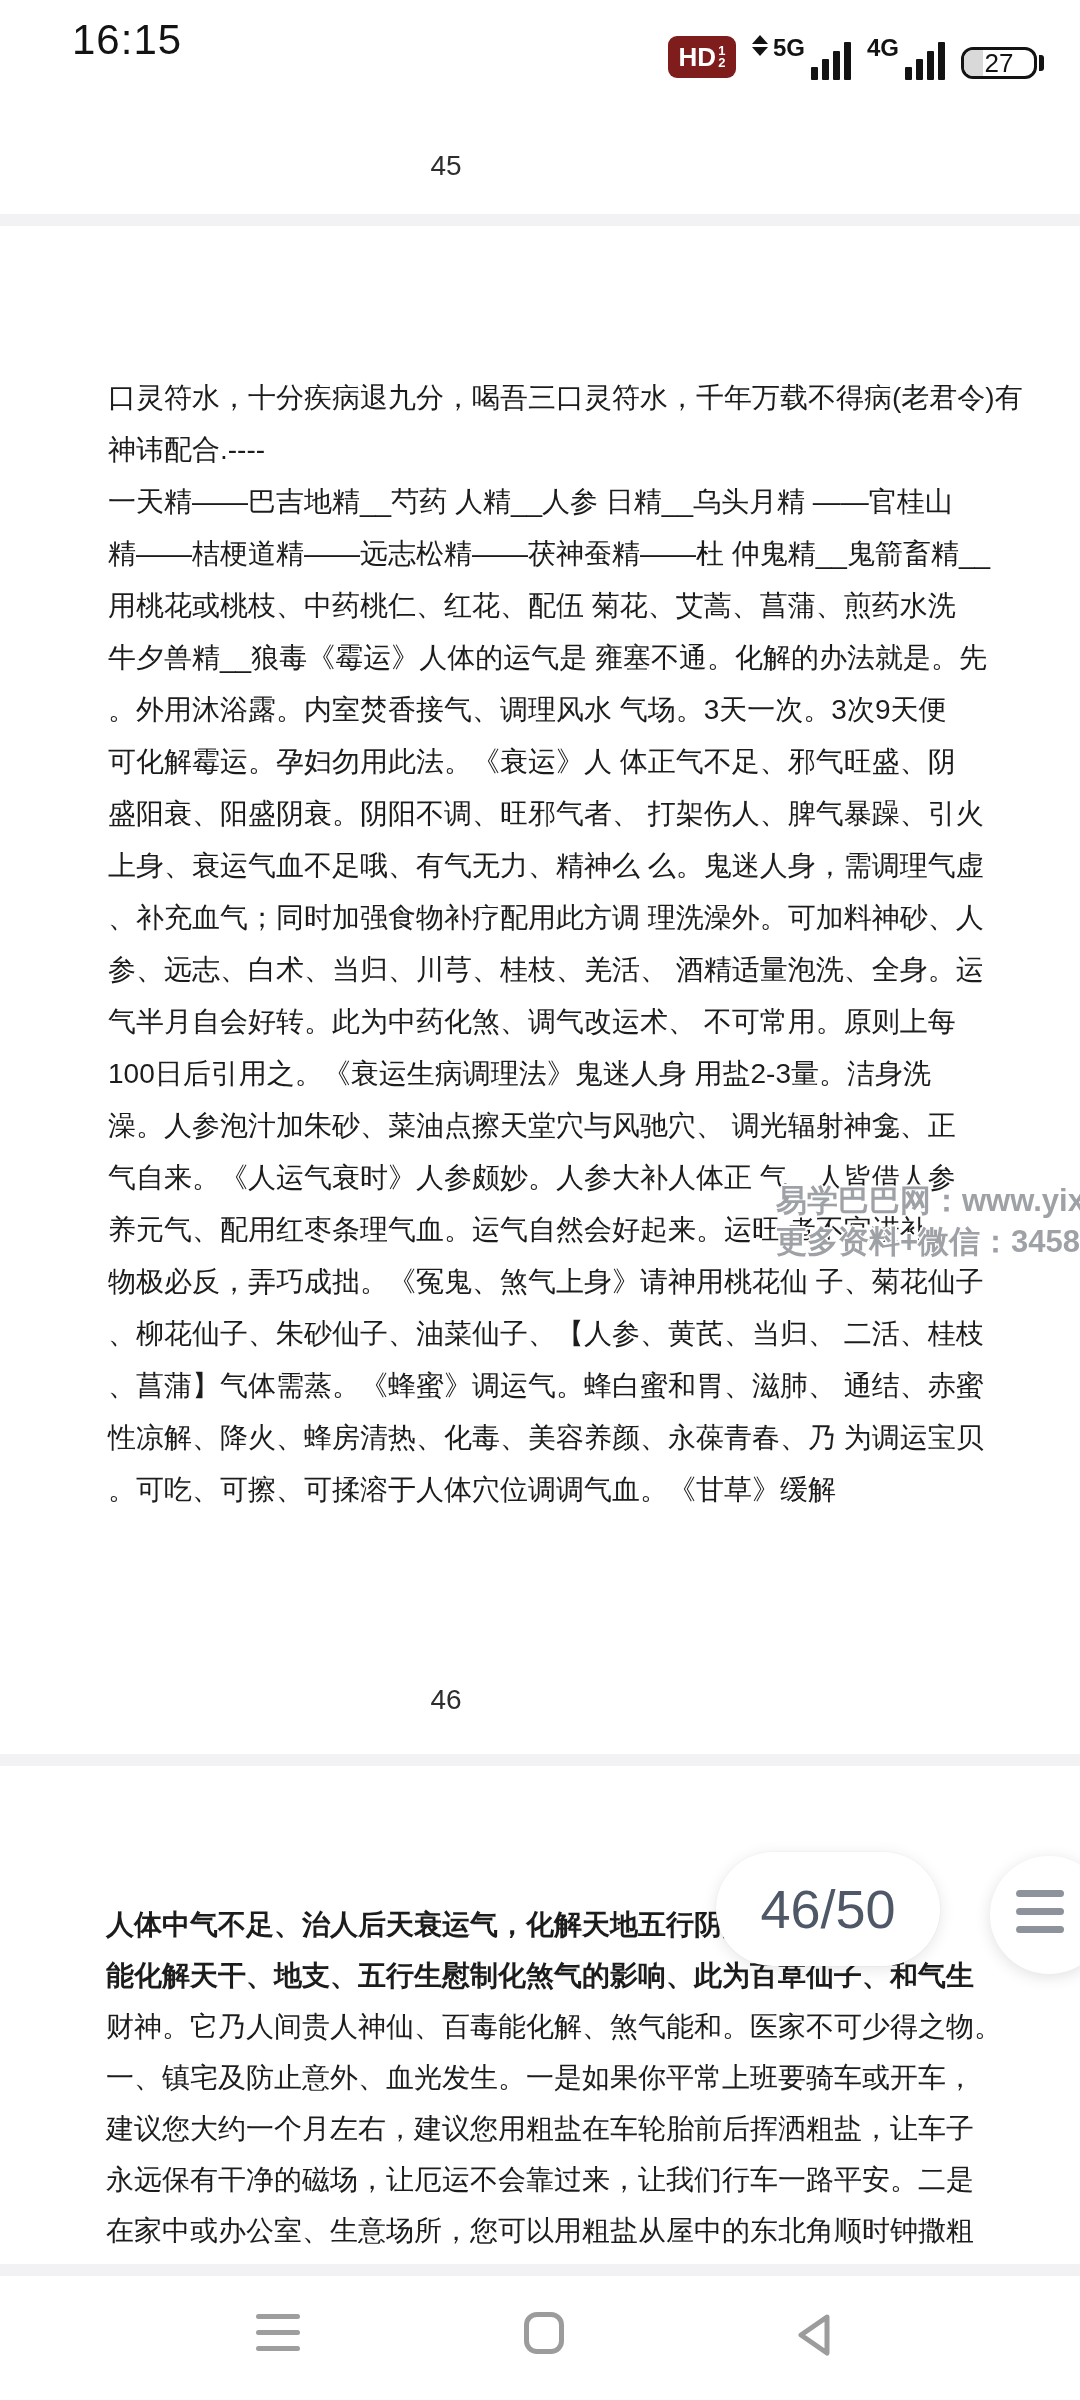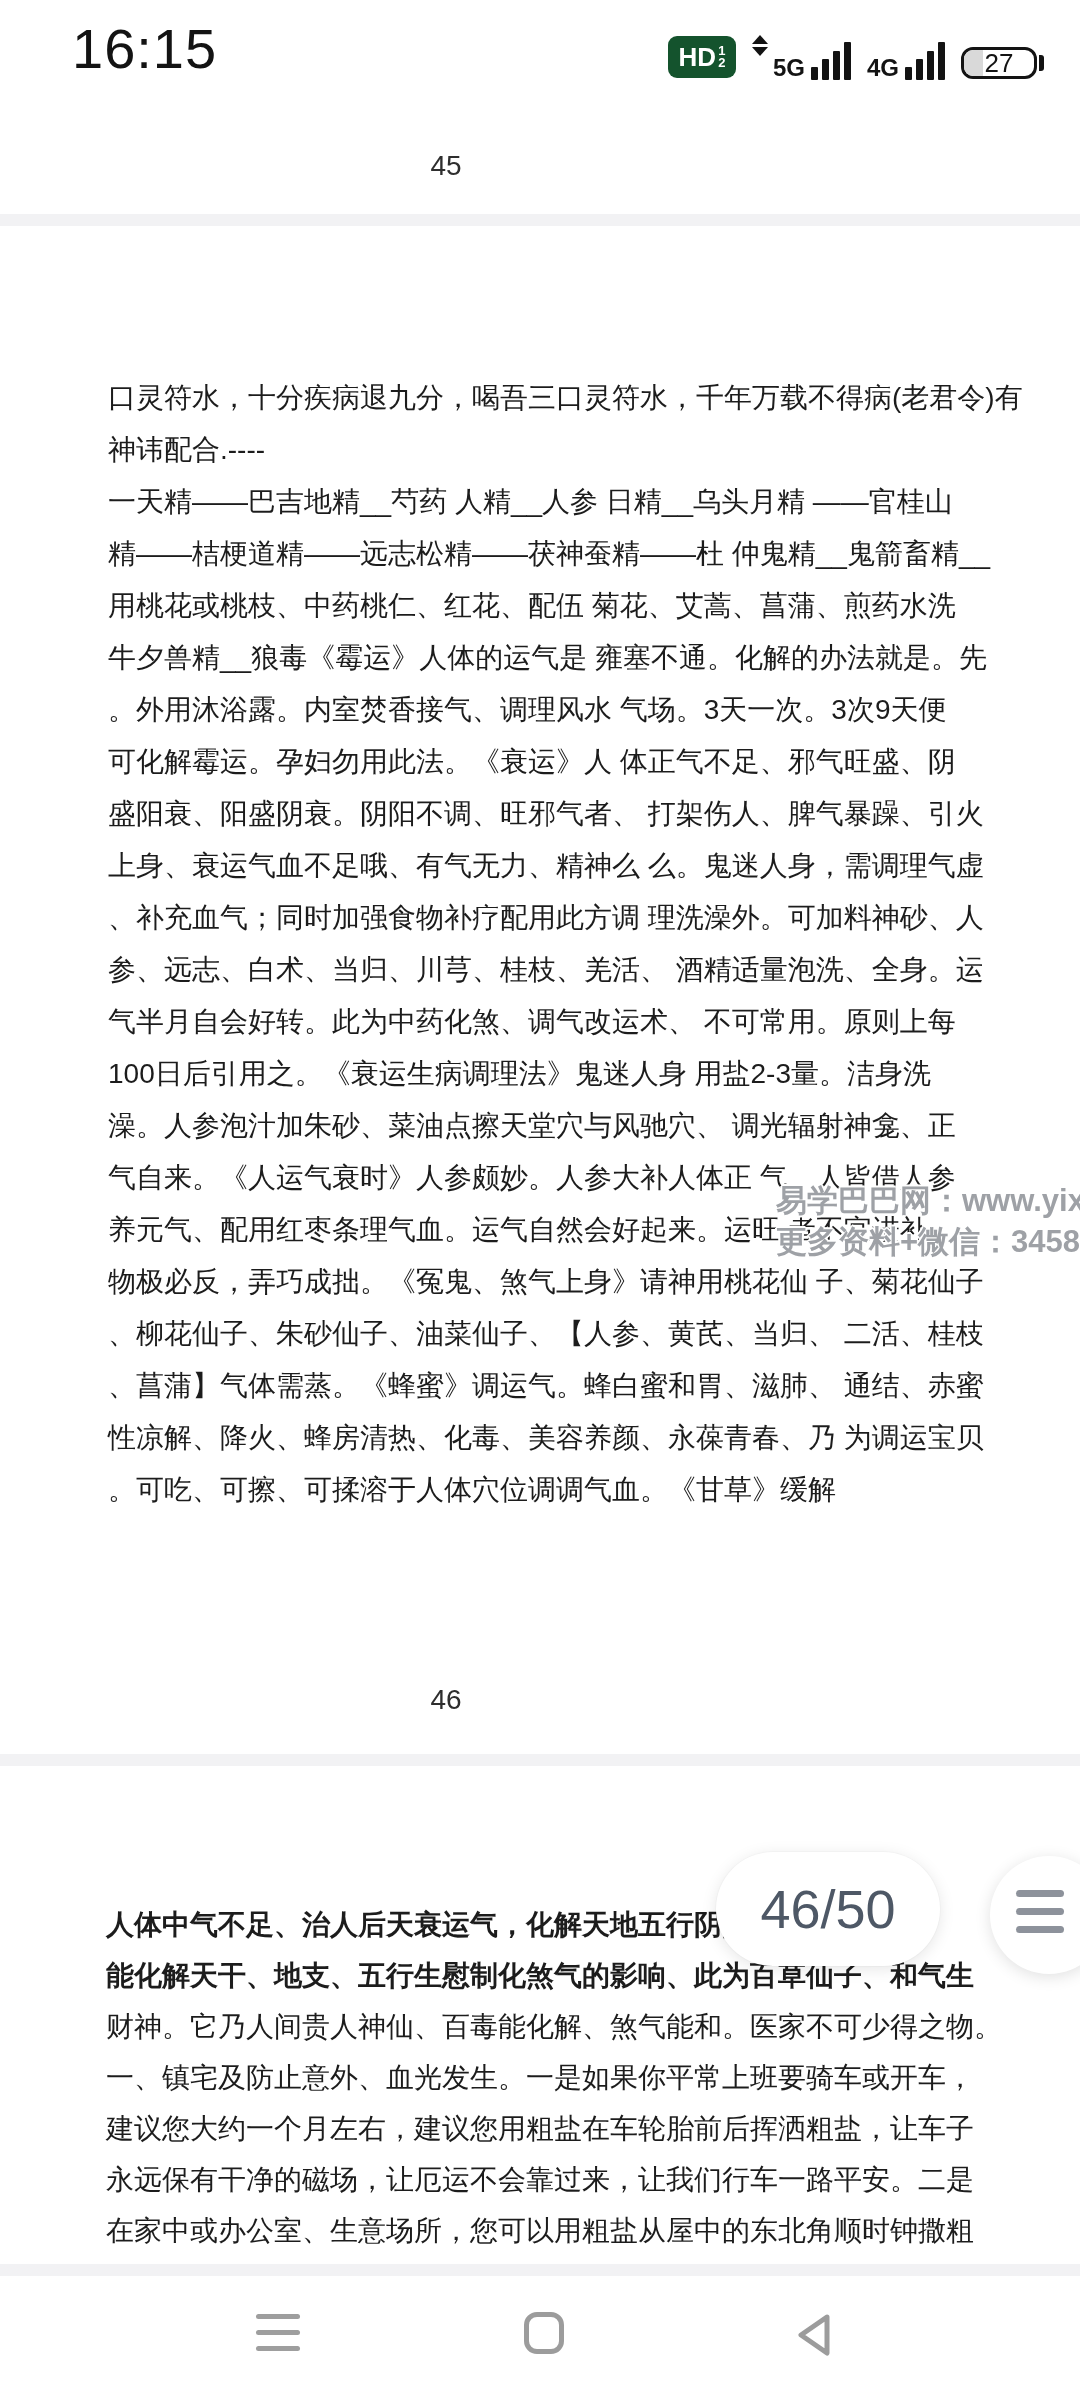--- a/index.html
+++ b/index.html
@@ -1,30 +1,30 @@
 <!DOCTYPE html>
 <html><head>
 <meta charset="utf-8">
 <style>
   html,body{margin:0;padding:0;background:#ffffff;}
   .screen{position:relative;width:1080px;height:2400px;overflow:hidden;background:#ffffff;
           font-family:"Liberation Sans","DejaVu Sans",sans-serif;color:#1e1e1e;}
 
   
-  .time{position:absolute;left:72px;top:16px;font-size:56px;font-weight:400;color:#131313;letter-spacing:1px;}
+  .time{position:absolute;left:72px;top:16px;font-size:42px;font-weight:400;color:#131313;letter-spacing:1px;}
   .status-icons{position:absolute;top:34px;right:36px;display:flex;align-items:flex-end;gap:16px;height:46px;}
-  .hd-badge{width:68px;height:42px;background:#14532d;border-radius:9px;display:flex;align-items:center;justify-content:center;gap:2px;margin-bottom:2px;}
+  .hd-badge{width:68px;height:42px;background:#7f1d1d;border-radius:9px;display:flex;align-items:center;justify-content:center;gap:2px;margin-bottom:2px;}
   .hd-badge .hd-txt{color:#fff;font-size:26px;font-weight:700;line-height:1;}
   .hd-frac{display:flex;flex-direction:column;align-items:center;}
   .hd-frac span{color:#fff;font-size:13px;font-weight:700;line-height:12px;}
   .sig{display:flex;align-items:flex-end;gap:4px;}
   .updown{display:flex;flex-direction:column;gap:3px;margin-bottom:24px;margin-right:1px;}
   .tri-up{width:0;height:0;border-left:8px solid transparent;border-right:8px solid transparent;border-bottom:9px solid #131313;}
   .tri-down{width:0;height:0;border-left:8px solid transparent;border-right:8px solid transparent;border-top:9px solid #131313;}
-  .tech{font-size:24px;font-weight:700;color:#131313;margin-right:2px;line-height:1;}
+  .tech{font-size:24px;font-weight:700;color:#131313;margin-bottom:20px;margin-right:2px;line-height:1;}
   .bars{display:flex;align-items:flex-end;gap:4px;}
   .bar{width:7px;background:#131313;border-radius:1px;}
   .b1{height:13px;}.b2{height:21px;}.b3{height:29px;}.b4{height:38px;}
   .battery{display:flex;align-items:center;margin-bottom:1px;}
   .batt-body{width:76px;height:32px;border:3px solid #131313;border-radius:12px;position:relative;overflow:hidden;
              display:flex;align-items:center;justify-content:center;background:#fff;box-sizing:border-box;}
   .batt-fill{position:absolute;left:0;top:0;bottom:0;width:27%;background:#d9d9d9;}
   .batt-num{position:relative;font-size:26px;color:#131313;}
   .batt-cap{width:5px;height:16px;background:#131313;border-radius:0 3px 3px 0;margin-left:2px;}
 

